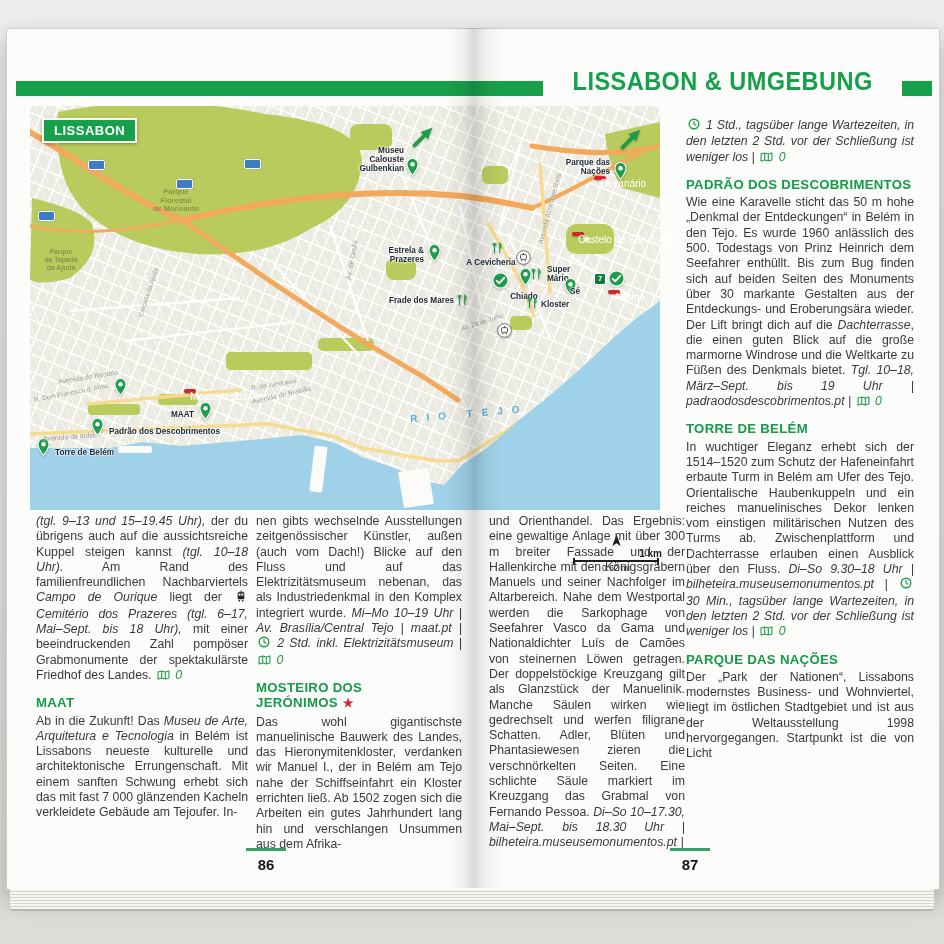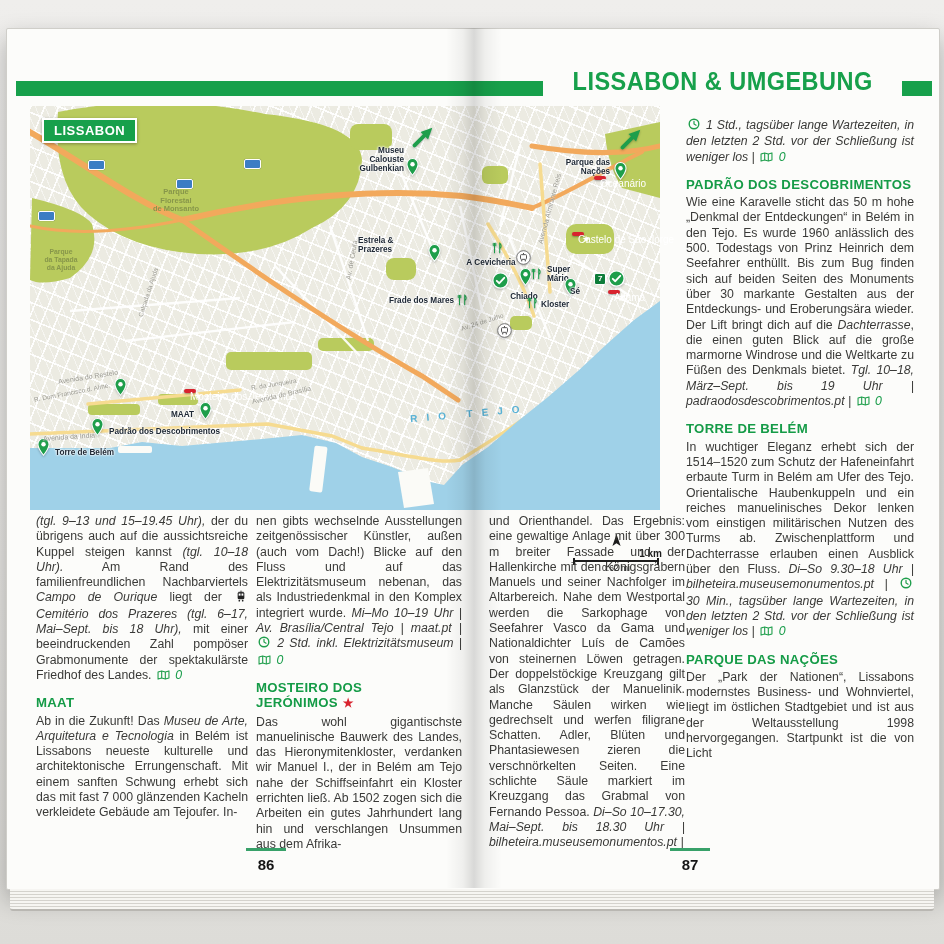--- a/index.html
+++ b/index.html
@@ -159,21 +159,21 @@
           <span class="bstar">★</span>
         </div>
         <div class="red-badge" style="left: 584px; top: 184px;">
           <span>Alfama</span>
           <span class="bstar">★</span>
         </div>
         <span class="mpin" style="left: 398px; top: 138px;"><svg viewBox="0 0 24 34" width="13" height="18">
             <path d="M12,1C6,1 1.5,5.6 1.5,11.6 1.5,19.2 12,32.5 12,32.5 12,32.5 22.5,19.2 22.5,11.6 22.5,5.6 18,1 12,1Z" fill="#1e9e4b" stroke="#fff" stroke-width="2"></path>
             <circle cx="12" cy="11.8" r="4.2" fill="#fff"></circle>
           </svg></span>
-        <div class="mlab" style="left: 328px; top: 130px; width: 66px; ">Estrela &amp;<br>Prazeres</div>
+        <div class="mlab" style="left: 328px; top: 140px; width: 66px; text-align: right;">Estrela &amp;<br>Prazeres</div>
         <span class="mrest" style="left: 462px; top: 134px;"><svg viewBox="0 0 14 14" width="11" height="12">
             <g stroke="#1e9e4b" stroke-width="1.3" fill="none" stroke-linecap="round">
               <path d="M3.2,1v4.2M1.6,1v3M4.8,1v3M3.2,5.2V13"></path>
               <path d="M9.8,13V1c2.2,1.6 2.6,4.6 0.4,6.4"></path>
             </g>
           </svg></span>
         <div class="mlab" style="left: 418px; top: 152px; width: 86px; text-align: center;">A Cevicheria</div>
         <span class="mtransit" style="left: 486px; top: 144px;"><svg viewBox="0 0 18 18" width="15" height="15">
             <circle cx="9" cy="9" r="8.2" fill="#fff" stroke="#777" stroke-width="1.2"></circle>
             <rect x="5.4" y="5.6" width="7.2" height="5.6" rx="1" fill="none" stroke="#555" stroke-width="1.2"></rect>

